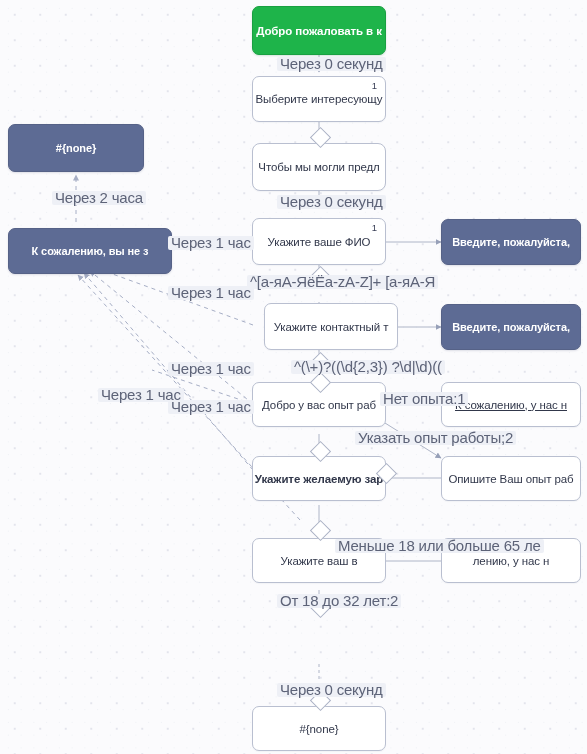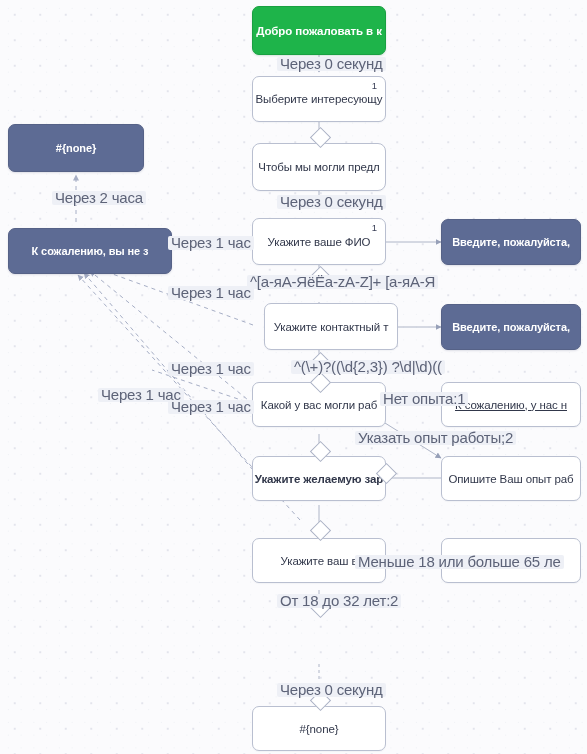--- a/index.html
+++ b/index.html
@@ -169,21 +169,21 @@
   <div class="node light" style="left:252px; top:218px; width:134px; height:47px;">
     <span class="badge">1</span>
     <span>Укажите ваше ФИО</span>
   </div>
 
   <div class="node light" style="left:264px; top:303px; width:134px; height:47px;">
     <span>Укажите контактный т</span>
   </div>
 
   <div class="node light" style="left:252px; top:382px; width:134px; height:45px;">
-    <span>Какой у вас могли раб</span>
+    <span>Добро у вас опыт раб</span>
   </div>
 
   <div class="node light" style="left:252px; top:456px; width:134px; height:45px;font-weight:bold;">
     <span>Укажите желаемую зар</span>
   </div>
 
   <div class="node light" style="left:252px; top:538px; width:134px; height:45px;">
     <span>Укажите ваш в</span>
   </div>
 
@@ -249,17 +249,17 @@
   <div class="edge-label" style="left:168px; top:400px;">Через 1 час</div>
 
   <div class="edge-label" style="left:247px; top:275px;">^[а-яА-ЯёЁа-zA-Z]+ [а-яА-Я</div>
 
   <div class="edge-label" style="left:255px; top:360px;margin-left:36px;">^(\+)?((\d{2,3}) ?\d|\d)((</div>
 
   <div class="edge-label" style="left:380px; top:392px;">Нет опыта:1</div>
 
   <div class="edge-label" style="left:355px; top:431px;">Указать опыт работы;2</div>
 
-  <div class="edge-label" style="left:335px; top:555px;margin-left:20px;">Меньше 18 или больше 65 ле</div>
+  <div class="edge-label" style="left:335px; top:539px;">Меньше 18 или больше 65 ле</div>
 
   <div class="edge-label" style="left:277px; top:594px;">От 18 до 32 лет:2</div>
 
 </div>
 
 </body></html>

